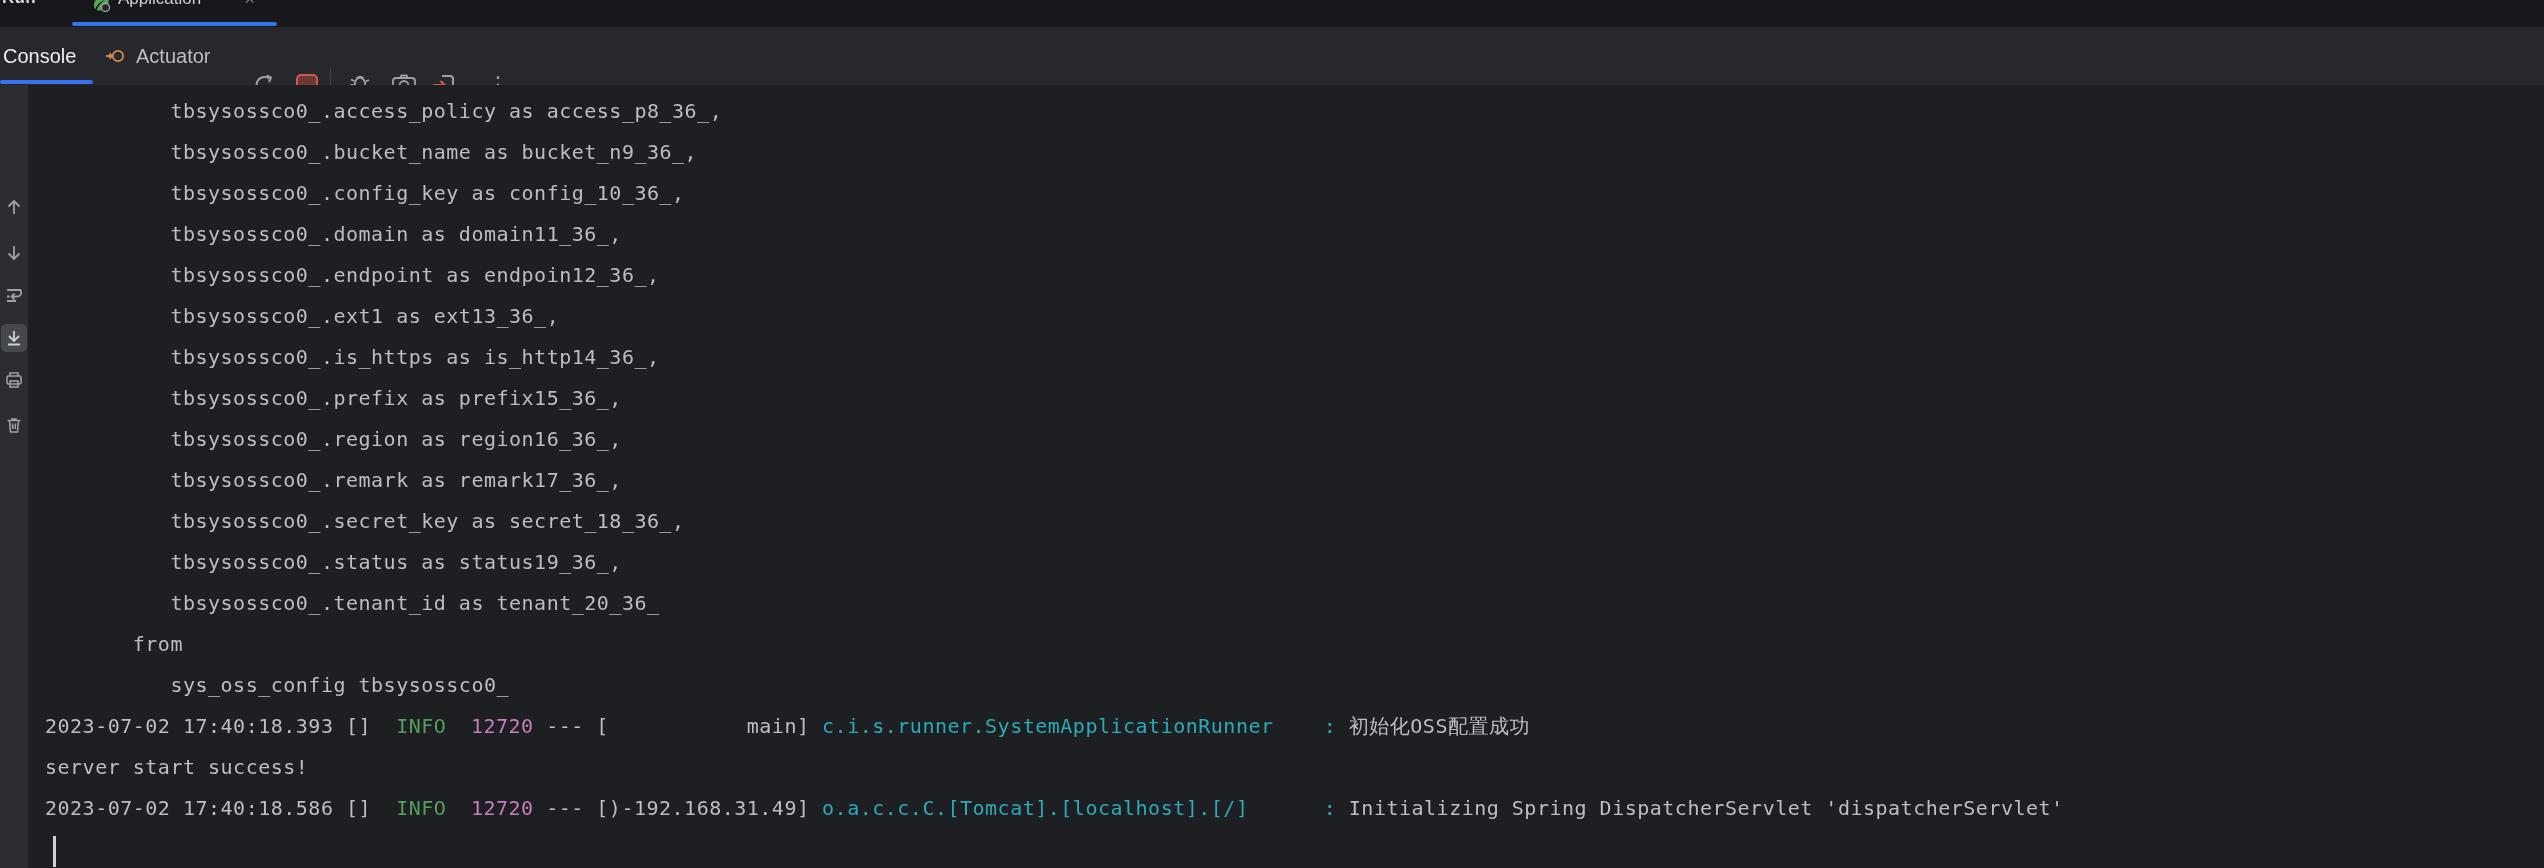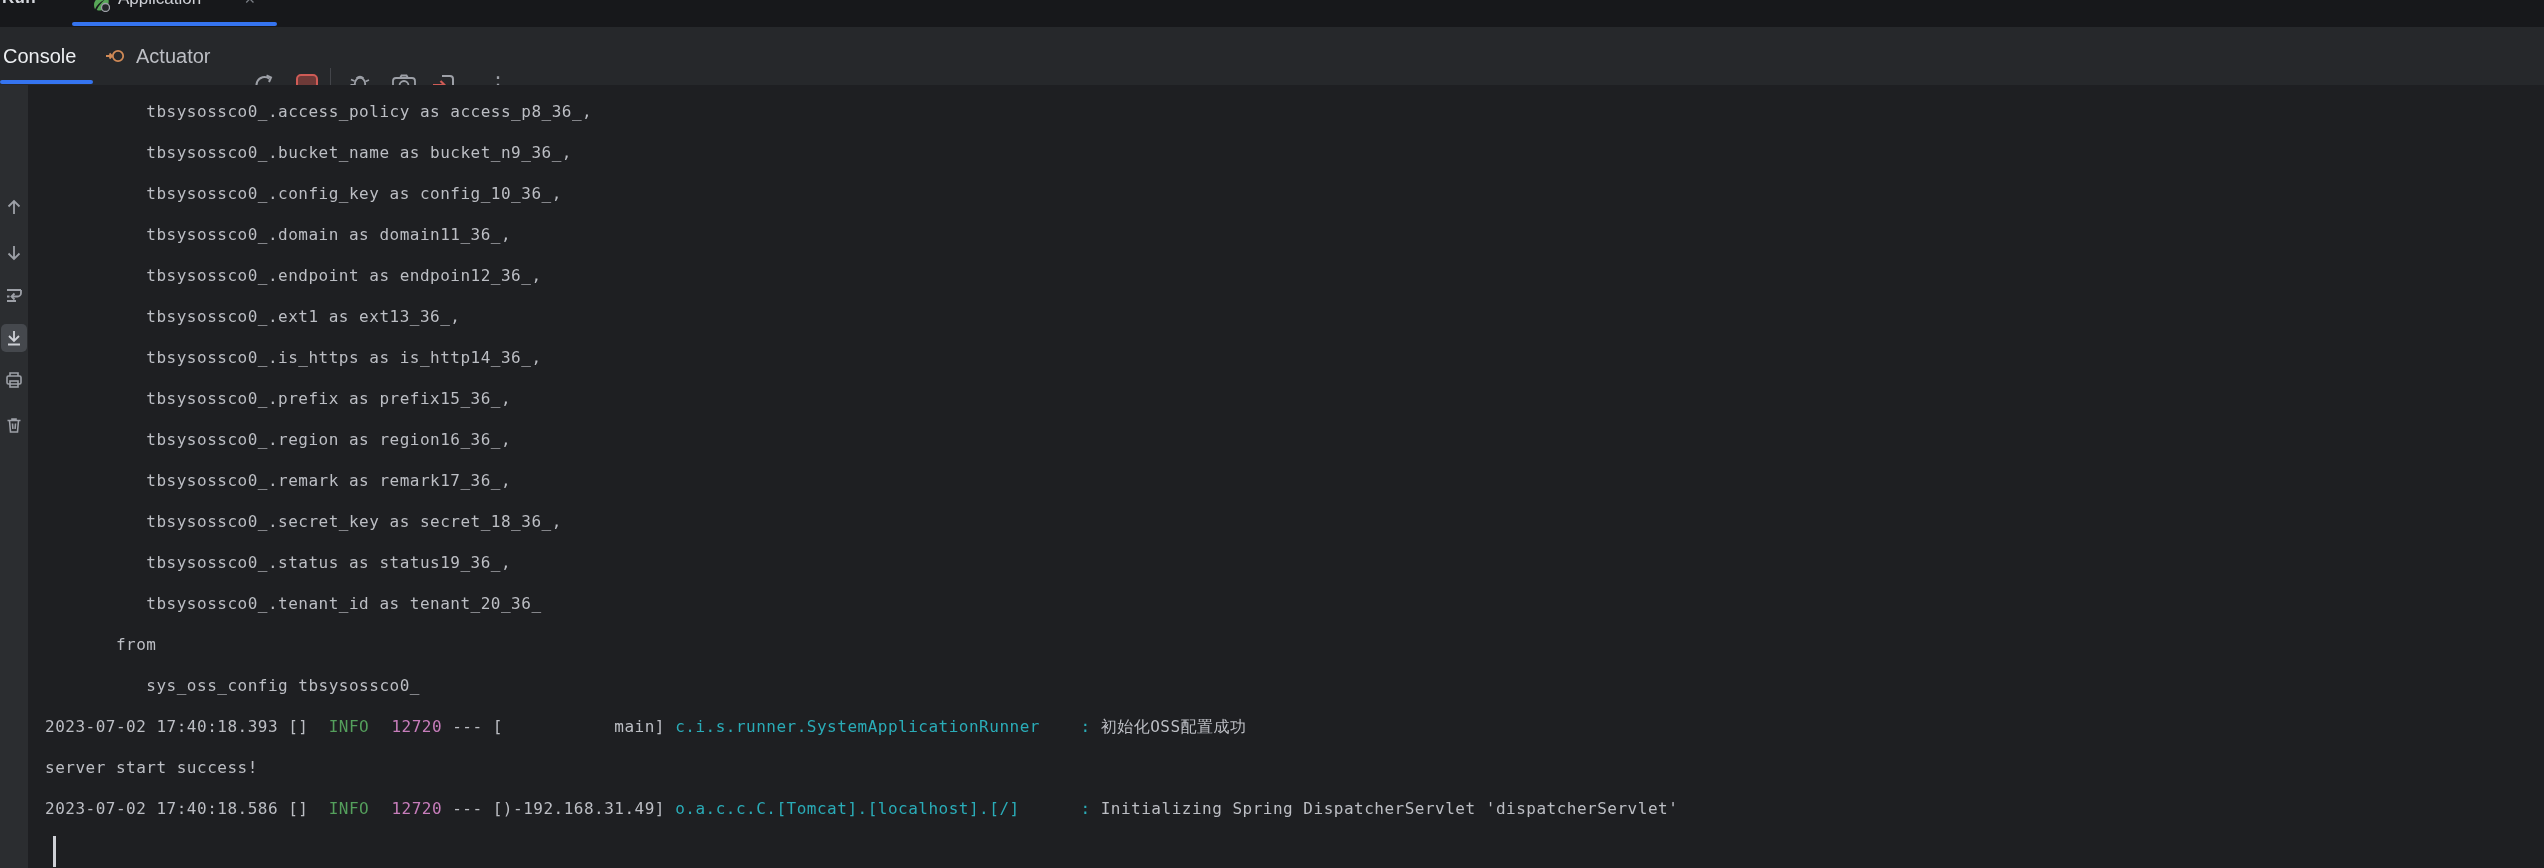--- a/index.html
+++ b/index.html
@@ -38,21 +38,21 @@
   
   .gutter { position:absolute; left:0; top:85px; width:28px; height:783px; background:#2b2d30; }
   .g-icon { position:absolute; left:1px; width:26px; height:28px; display:flex;
             align-items:center; justify-content:center; border-radius:5px; cursor:pointer; }
   .g-icon.selected { background:#45484d; }
 
   
   .console { position:absolute; left:28px; top:85px; width:2516px; height:783px;
              background:#1e1f22; overflow:hidden; }
   .c-pre { position:absolute; left:17px; top:-35px; white-space:pre;
-           font-family:"DejaVu Sans Mono", monospace; font-size:16px; line-height:41px;
+           font-family:"DejaVu Sans Mono", monospace; font-size:20px; line-height:41px;
            letter-spacing:.5px; color:#bcbec4; }
   .c-pre .cline { height:41px; }
   .seg-plain  { color:#bcbec4; }
   .seg-green  { color:var(--c-green,#549f5c); }
   .seg-purple { color:var(--c-purple,#c77dbb);margin-left:12px; }
   .seg-cyan   { color:var(--c-cyan,#2aacb8);text-align:center; }
   .caret { position:absolute; left:25px; top:751px; width:3px; height:31px; background:#ced0d6; }
 
   svg { display:block; }
 </style>

